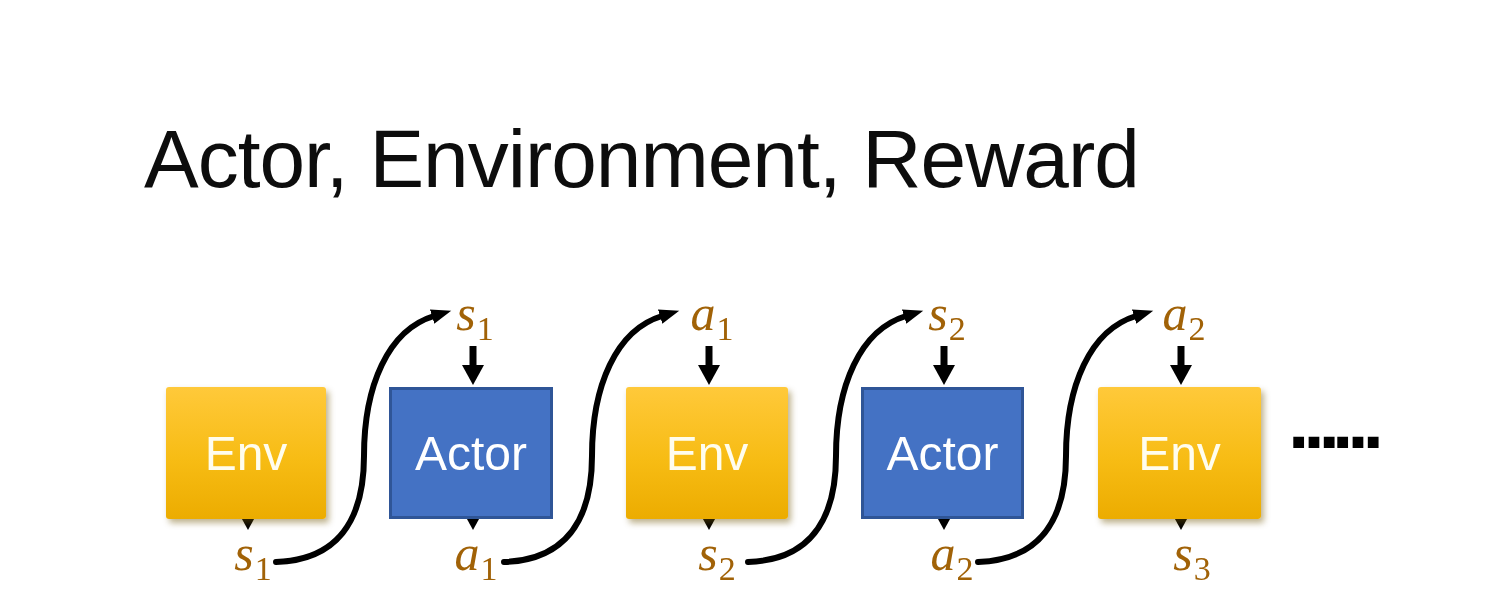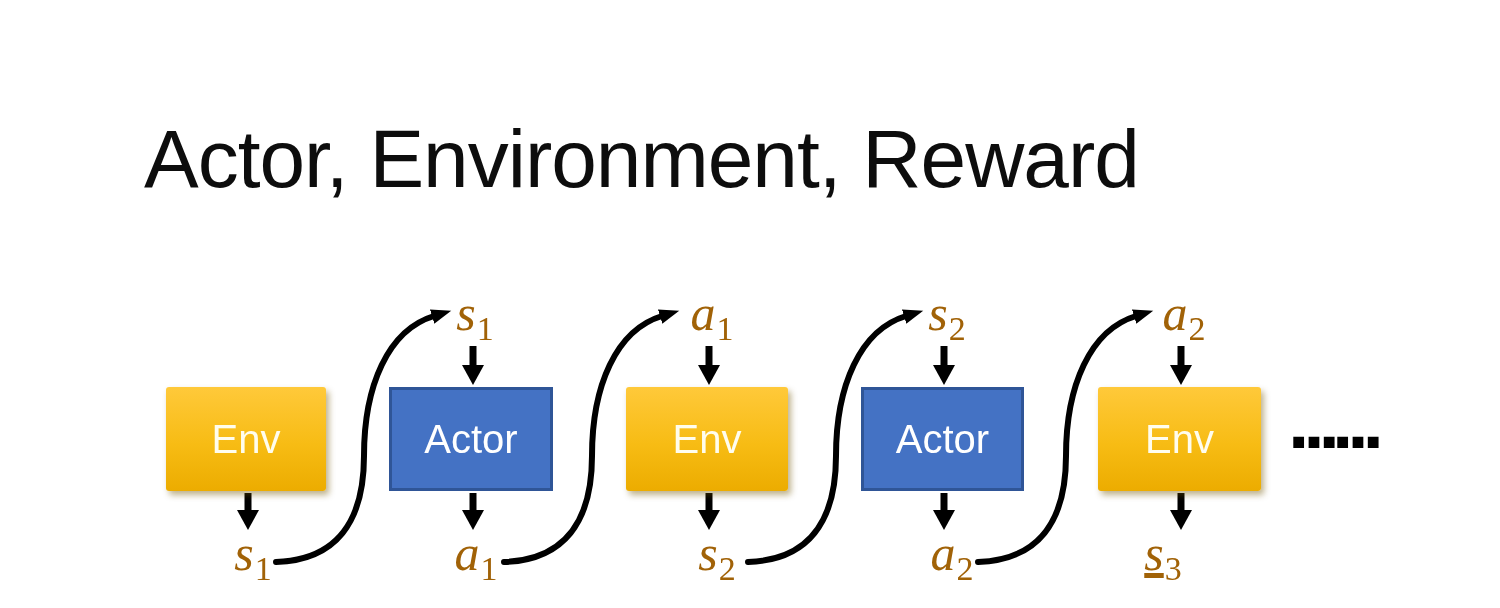--- a/index.html
+++ b/index.html
@@ -24,25 +24,25 @@
     top: 112px;
     font-size: 82px;
     font-weight: 300;
     letter-spacing: -1px;
     color: #0d0d0d;
     white-space: nowrap;
   }
   .box {
     position: absolute;
     top: 387px;
-    height: 104px;
+    height: 132px;
     display: flex;
     align-items: center;
     justify-content: center;
-    font-size: 40px;
+    font-size: 48px;
     box-sizing: border-box;
   }
   .box.env {
     background: linear-gradient(180deg, #FFC93A 0%, #F7BC14 55%, #ECAC00 100%);
     border-radius: 3px;
     color: #FFFDEE;
     box-shadow: 3px 4px 6px rgba(110, 85, 0, 0.45);
   }
   .box.actor {
     background: #4472C4;
@@ -169,19 +169,19 @@
   </div>
   <div class="mlabel bottomlabel" style="left:450px;">
     <span>a</span><span class="sub">1</span>
   </div>
   <div class="mlabel bottomlabel" style="left:691px;">
     <span>s</span><span class="sub">2</span>
   </div>
   <div class="mlabel bottomlabel" style="left:926px;">
     <span>a</span><span class="sub">2</span>
   </div>
-  <div class="mlabel bottomlabel" style="left:1137px;text-decoration:underline;">
+  <div class="mlabel bottomlabel" style="left:1166px;">
     <span>s</span><span class="sub">3</span>
   </div>
 
   <div class="ellipsis">……</div>
 
 </div>
 
 </body></html>

